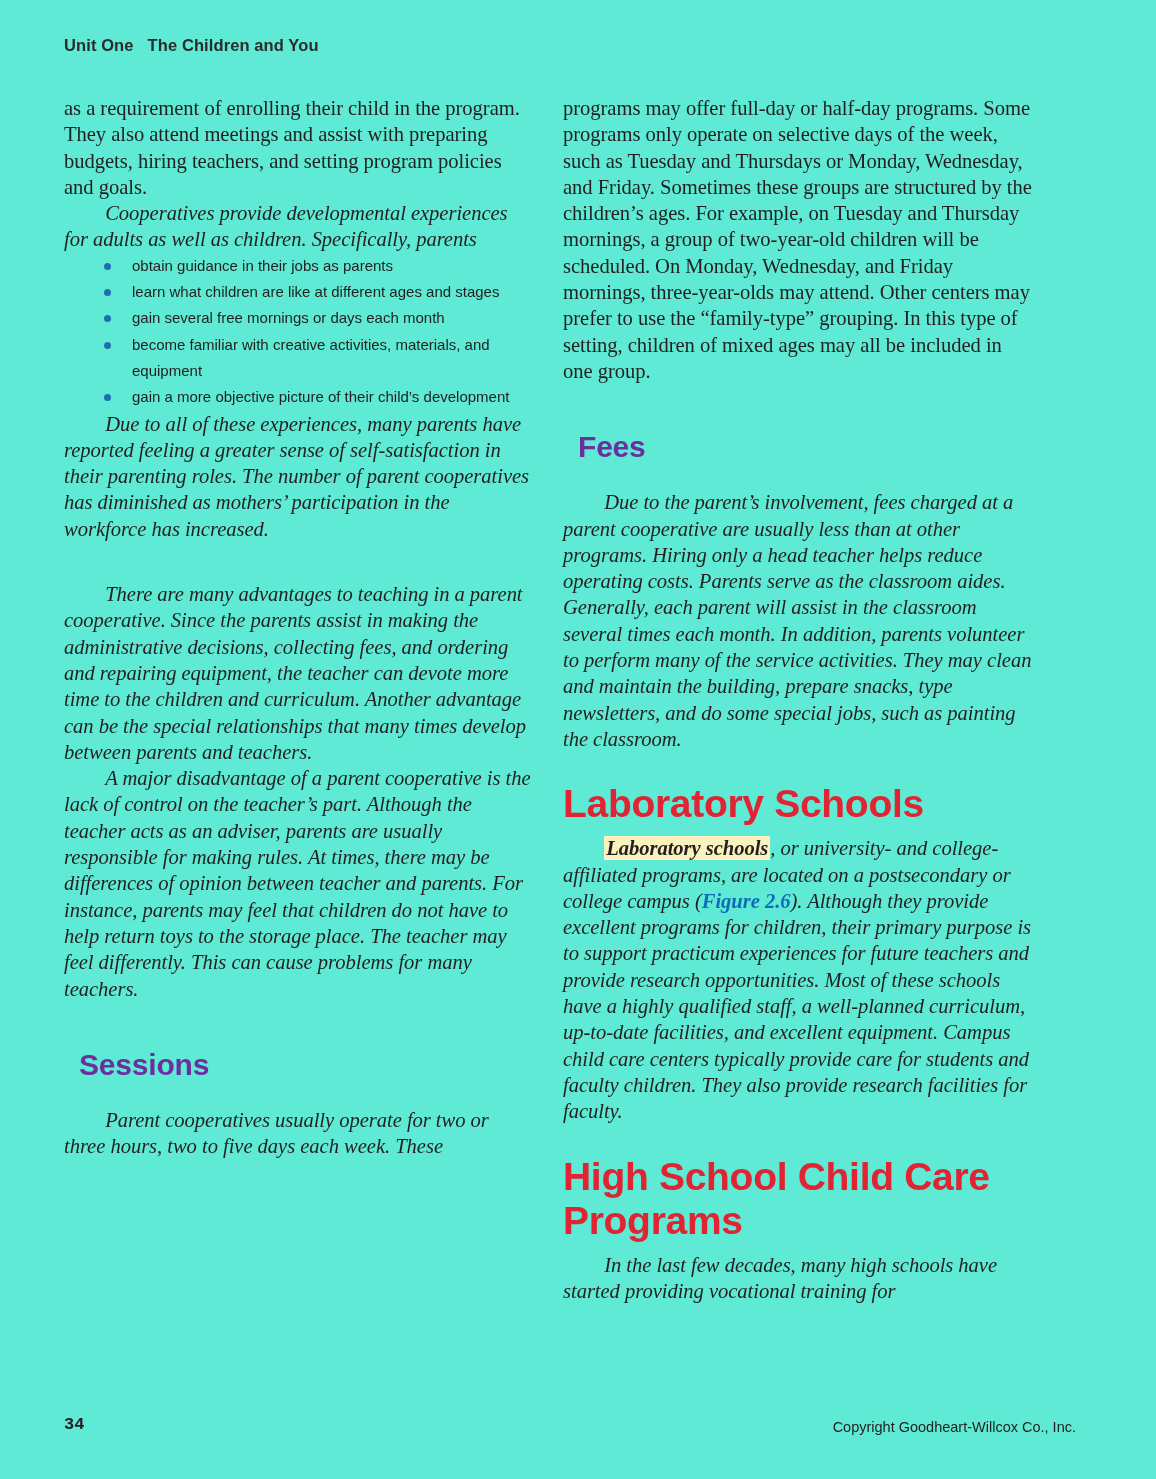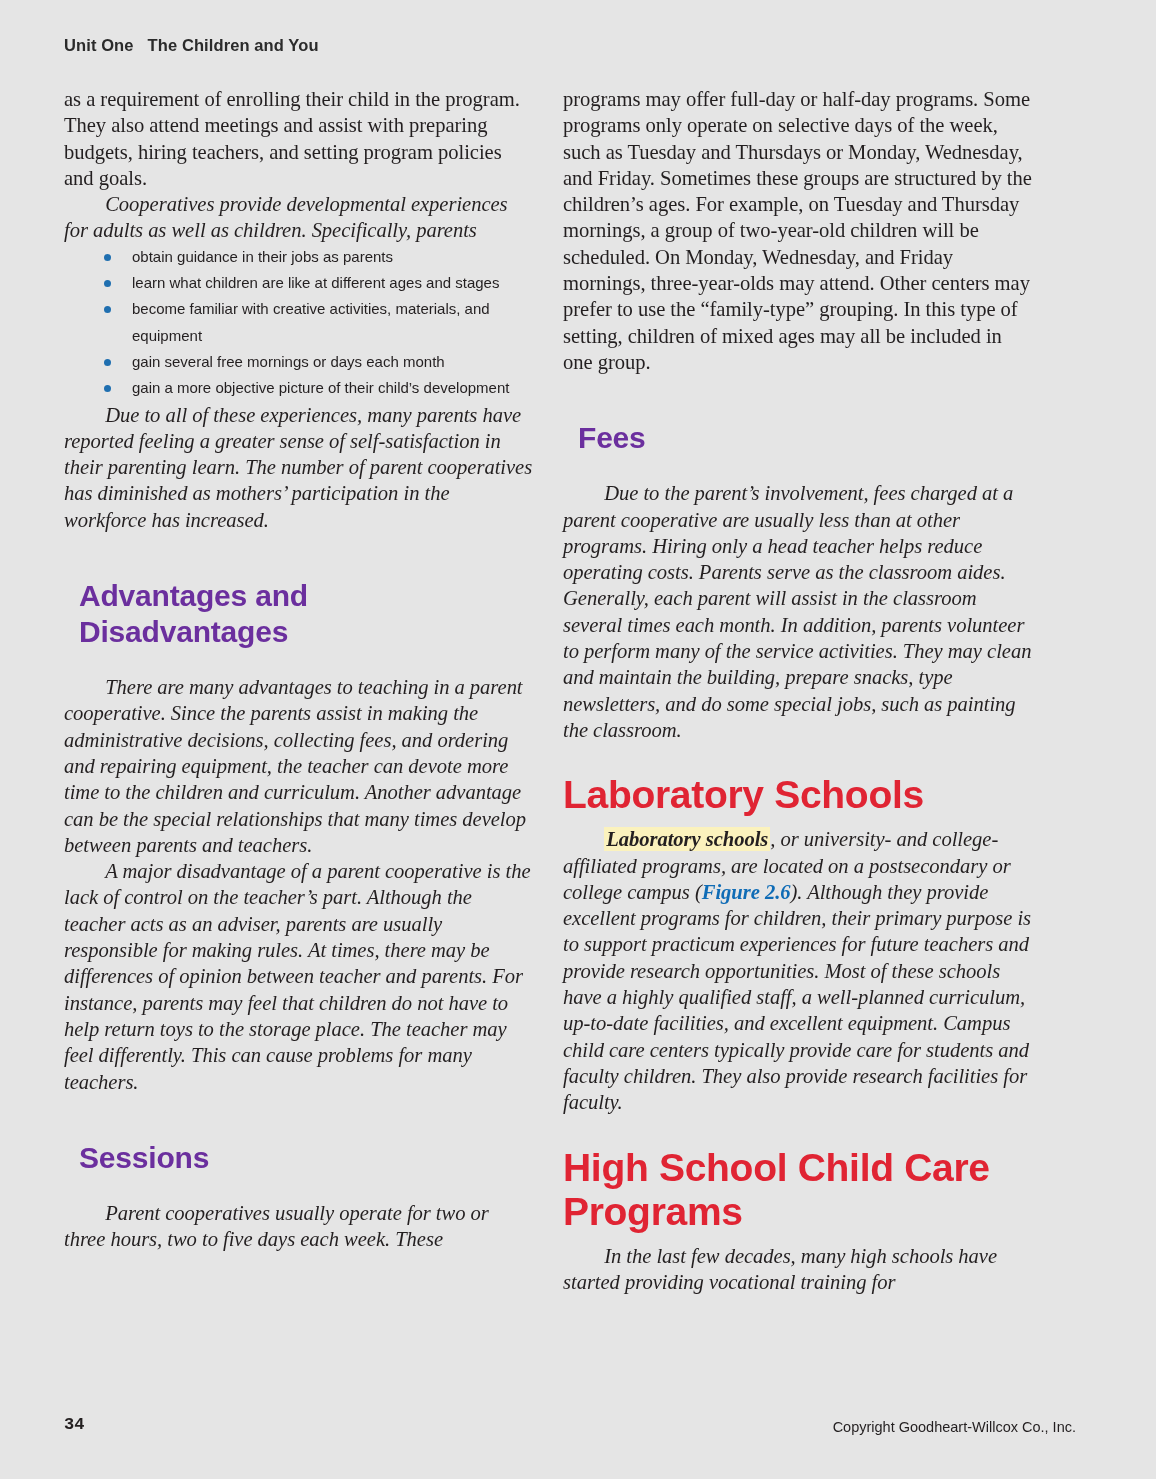--- a/index.html
+++ b/index.html
@@ -4,21 +4,21 @@
 <style>
   html, body {
     margin: 0;
     padding: 0;
     background: #ffffff;
   }
   .page {
     position: relative;
     width: 1156px;
     height: 1479px;
-    background: #e5e5e5;
+    background: #5eead4;
     box-sizing: border-box;
     overflow: hidden;
     font-family: "Liberation Serif", serif;
   }
 
   
   .running-head {
     position: absolute;
     left: 64px;
     top: 36px;
@@ -27,21 +27,21 @@
     font-weight: 600;
     color: #2b2b2b;
     letter-spacing: 0.1px;
     white-space: pre;
   }
 
   
   .columns {
     position: absolute;
     left: 64px;
-    top: 86px;
+    top: 95px;
     width: 968px;
     height: 1275px;
     display: flex;
     gap: 30px;
   }
   .col {
     width: 469px;
     flex: 0 0 469px;
   }
 
@@ -151,36 +151,35 @@
         <li>
           <span class="dot"></span>
           <span>obtain guidance in their jobs as parents</span>
         </li>
         <li>
           <span class="dot"></span>
           <span>learn what children are like at different ages and stages</span>
         </li>
         <li>
           <span class="dot"></span>
+          <span>gain several free mornings or days each month</span>
+        </li>
+        <li>
+          <span class="dot"></span>
           <span>become familiar with creative activities, materials, and equipment</span>
         </li>
         <li>
           <span class="dot"></span>
-          <span>gain several free mornings or days each month</span>
-        </li>
-        <li>
-          <span class="dot"></span>
           <span>gain a more objective picture of their child’s development</span>
         </li>
       </ul>
 
-      <p class="body indent">Due to all of these experiences, many parents have reported feeling a greater sense of self-satisfaction in their parenting learn. The number of parent cooperatives has diminished as mothers’ participation in the workforce has increased.</p>
-
-      <div class="sp-xl"></div>
-      <h2 class="purple">Advantages and Disadvantages</h2>
+      <p class="body indent">Due to all of these experiences, many parents have reported feeling a greater sense of self-satisfaction in their parenting roles. The number of parent cooperatives has diminished as mothers’ participation in the workforce has increased.</p>
+
+      <div class="sp-xl"></div>
       <div class="sp-s"></div>
 
       <p class="body indent">There are many advantages to teaching in a parent cooperative. Since the parents assist in making the administrative decisions, collecting fees, and ordering and repairing equipment, the teacher can devote more time to the children and curriculum. Another advantage can be the special relationships that many times develop between parents and teachers.</p>
       <p class="body indent">A major disadvantage of a parent cooperative is the lack of control on the teacher’s part. Although the teacher acts as an adviser, parents are usually responsible for making rules. At times, there may be differences of opinion between teacher and parents. For instance, parents may feel that children do not have to help return toys to the storage place. The teacher may feel differently. This can cause problems for many teachers.</p>
 
       <div class="sp-xl"></div>
       <h2 class="purple">Sessions</h2>
       <div class="sp-s"></div>
 
       <p class="body indent">Parent cooperatives usually operate for two or three hours, two to five days each week. These</p>

